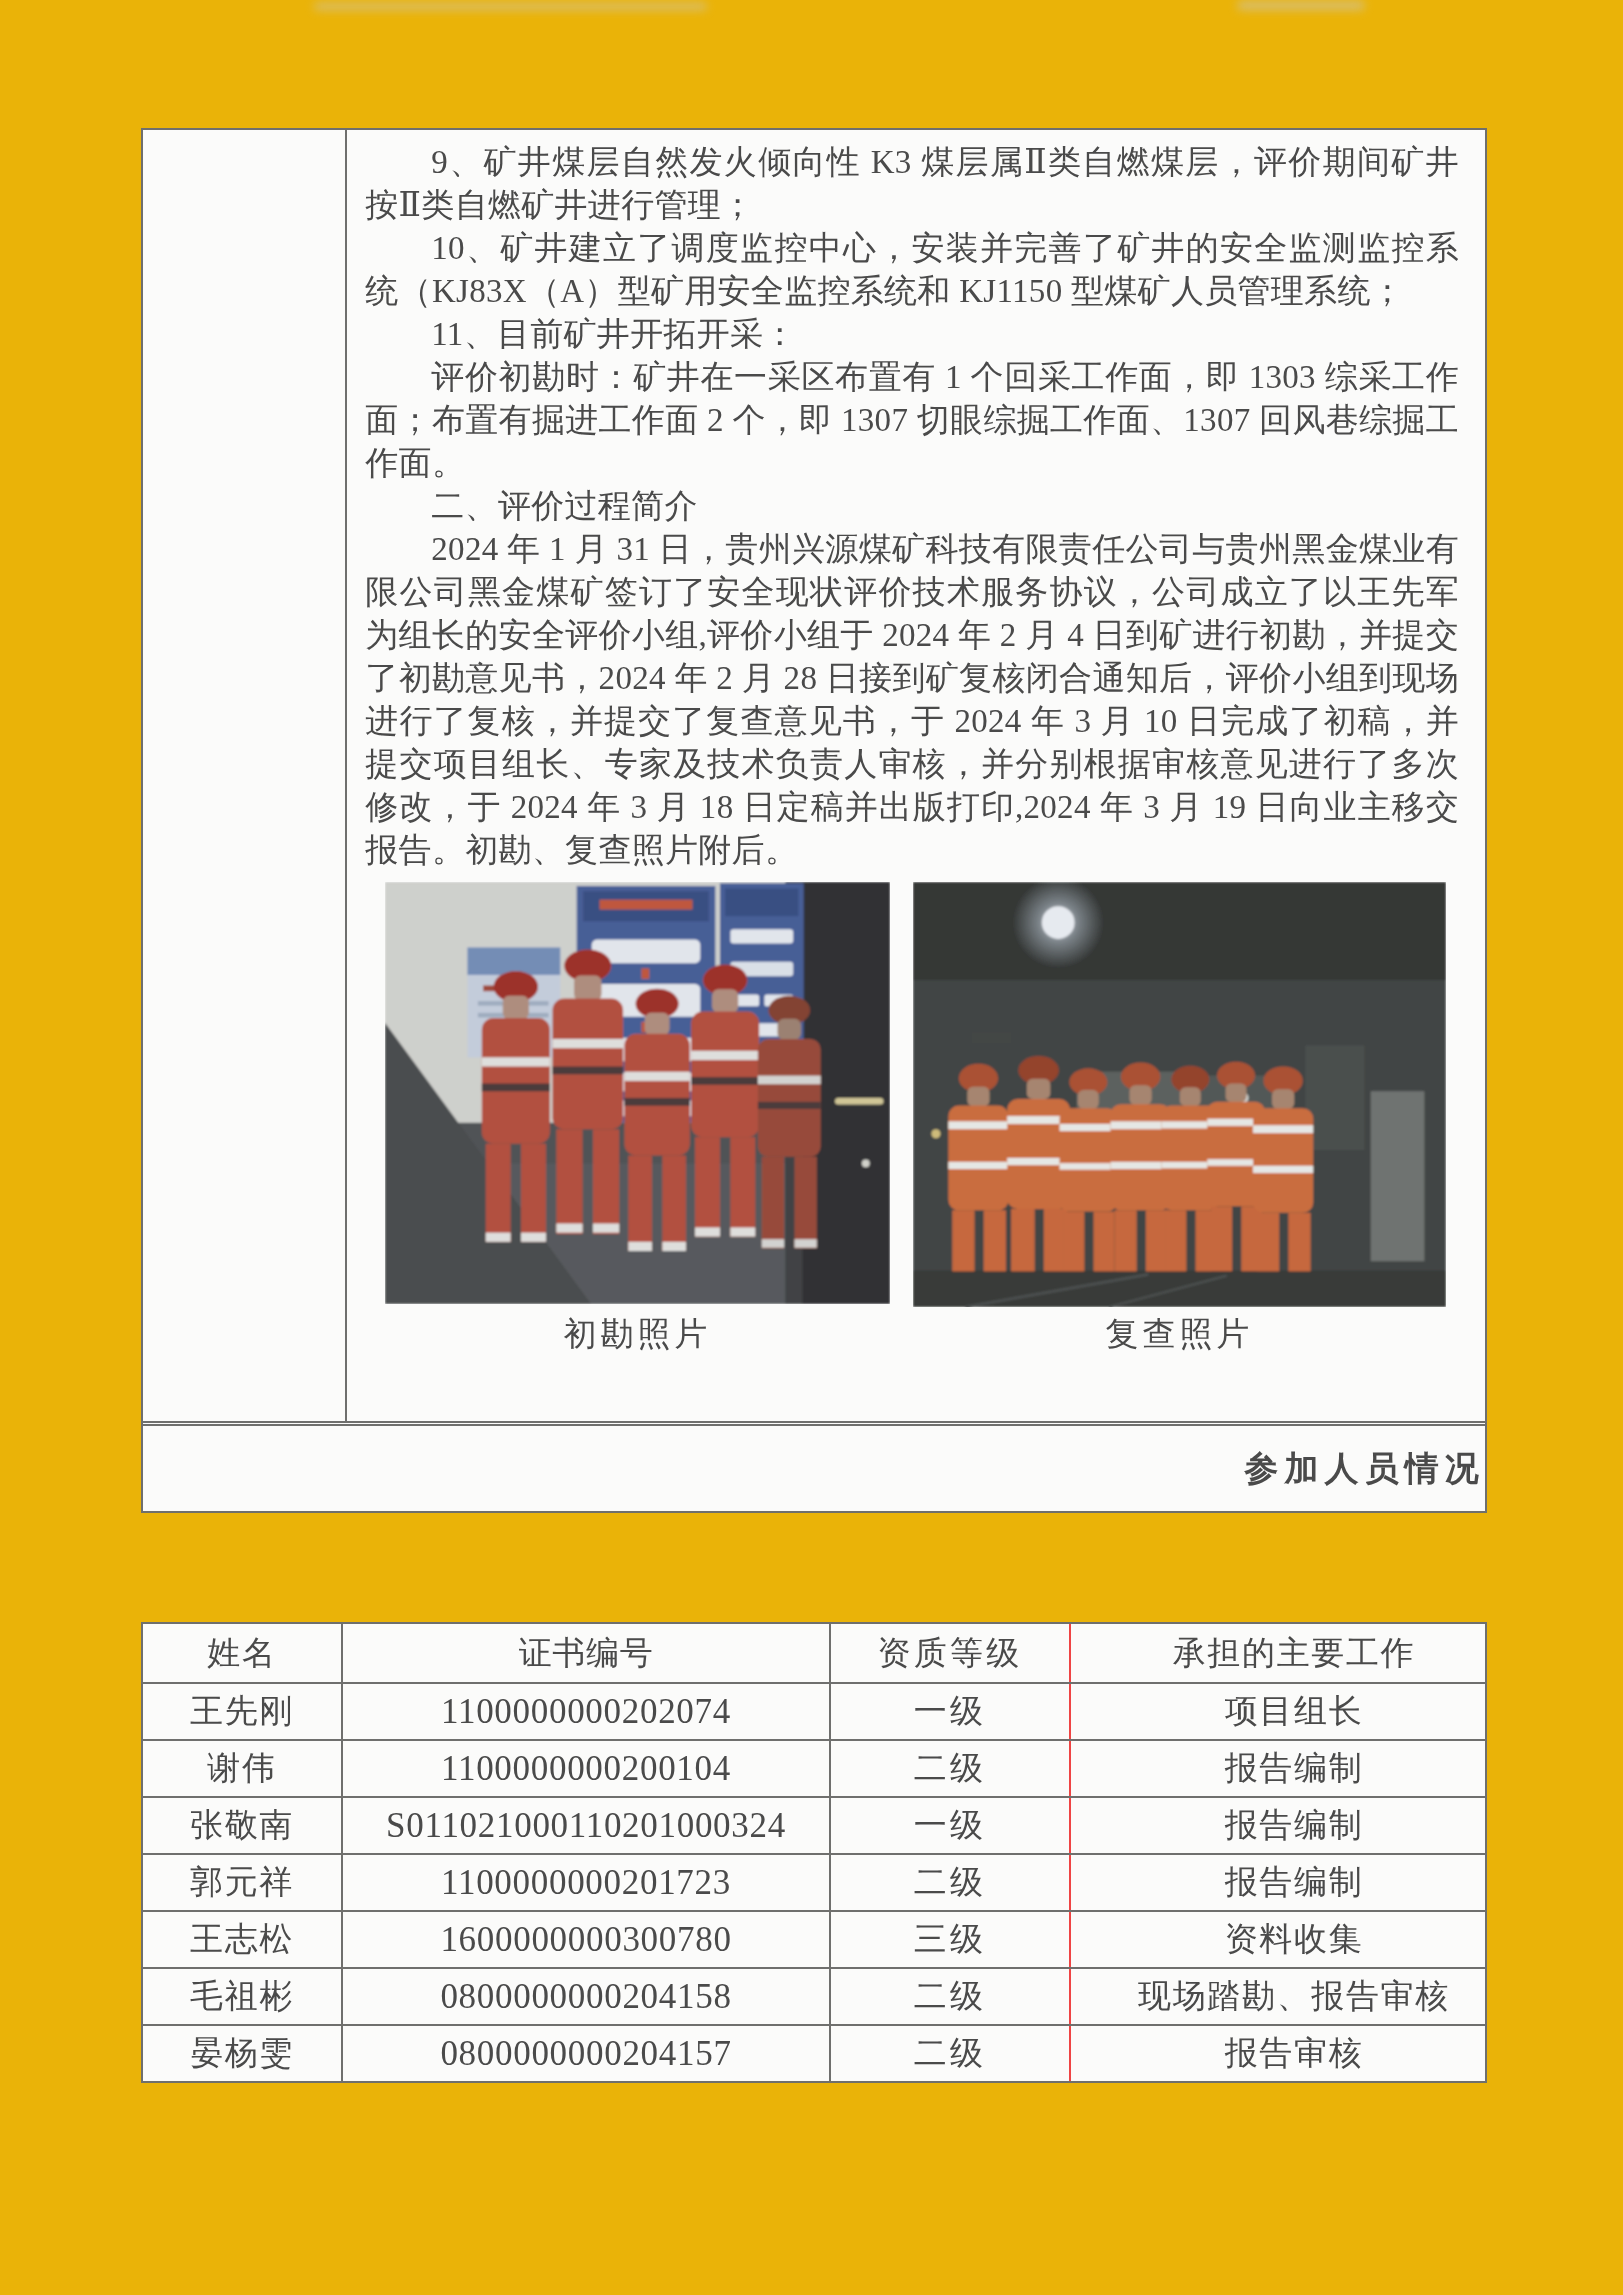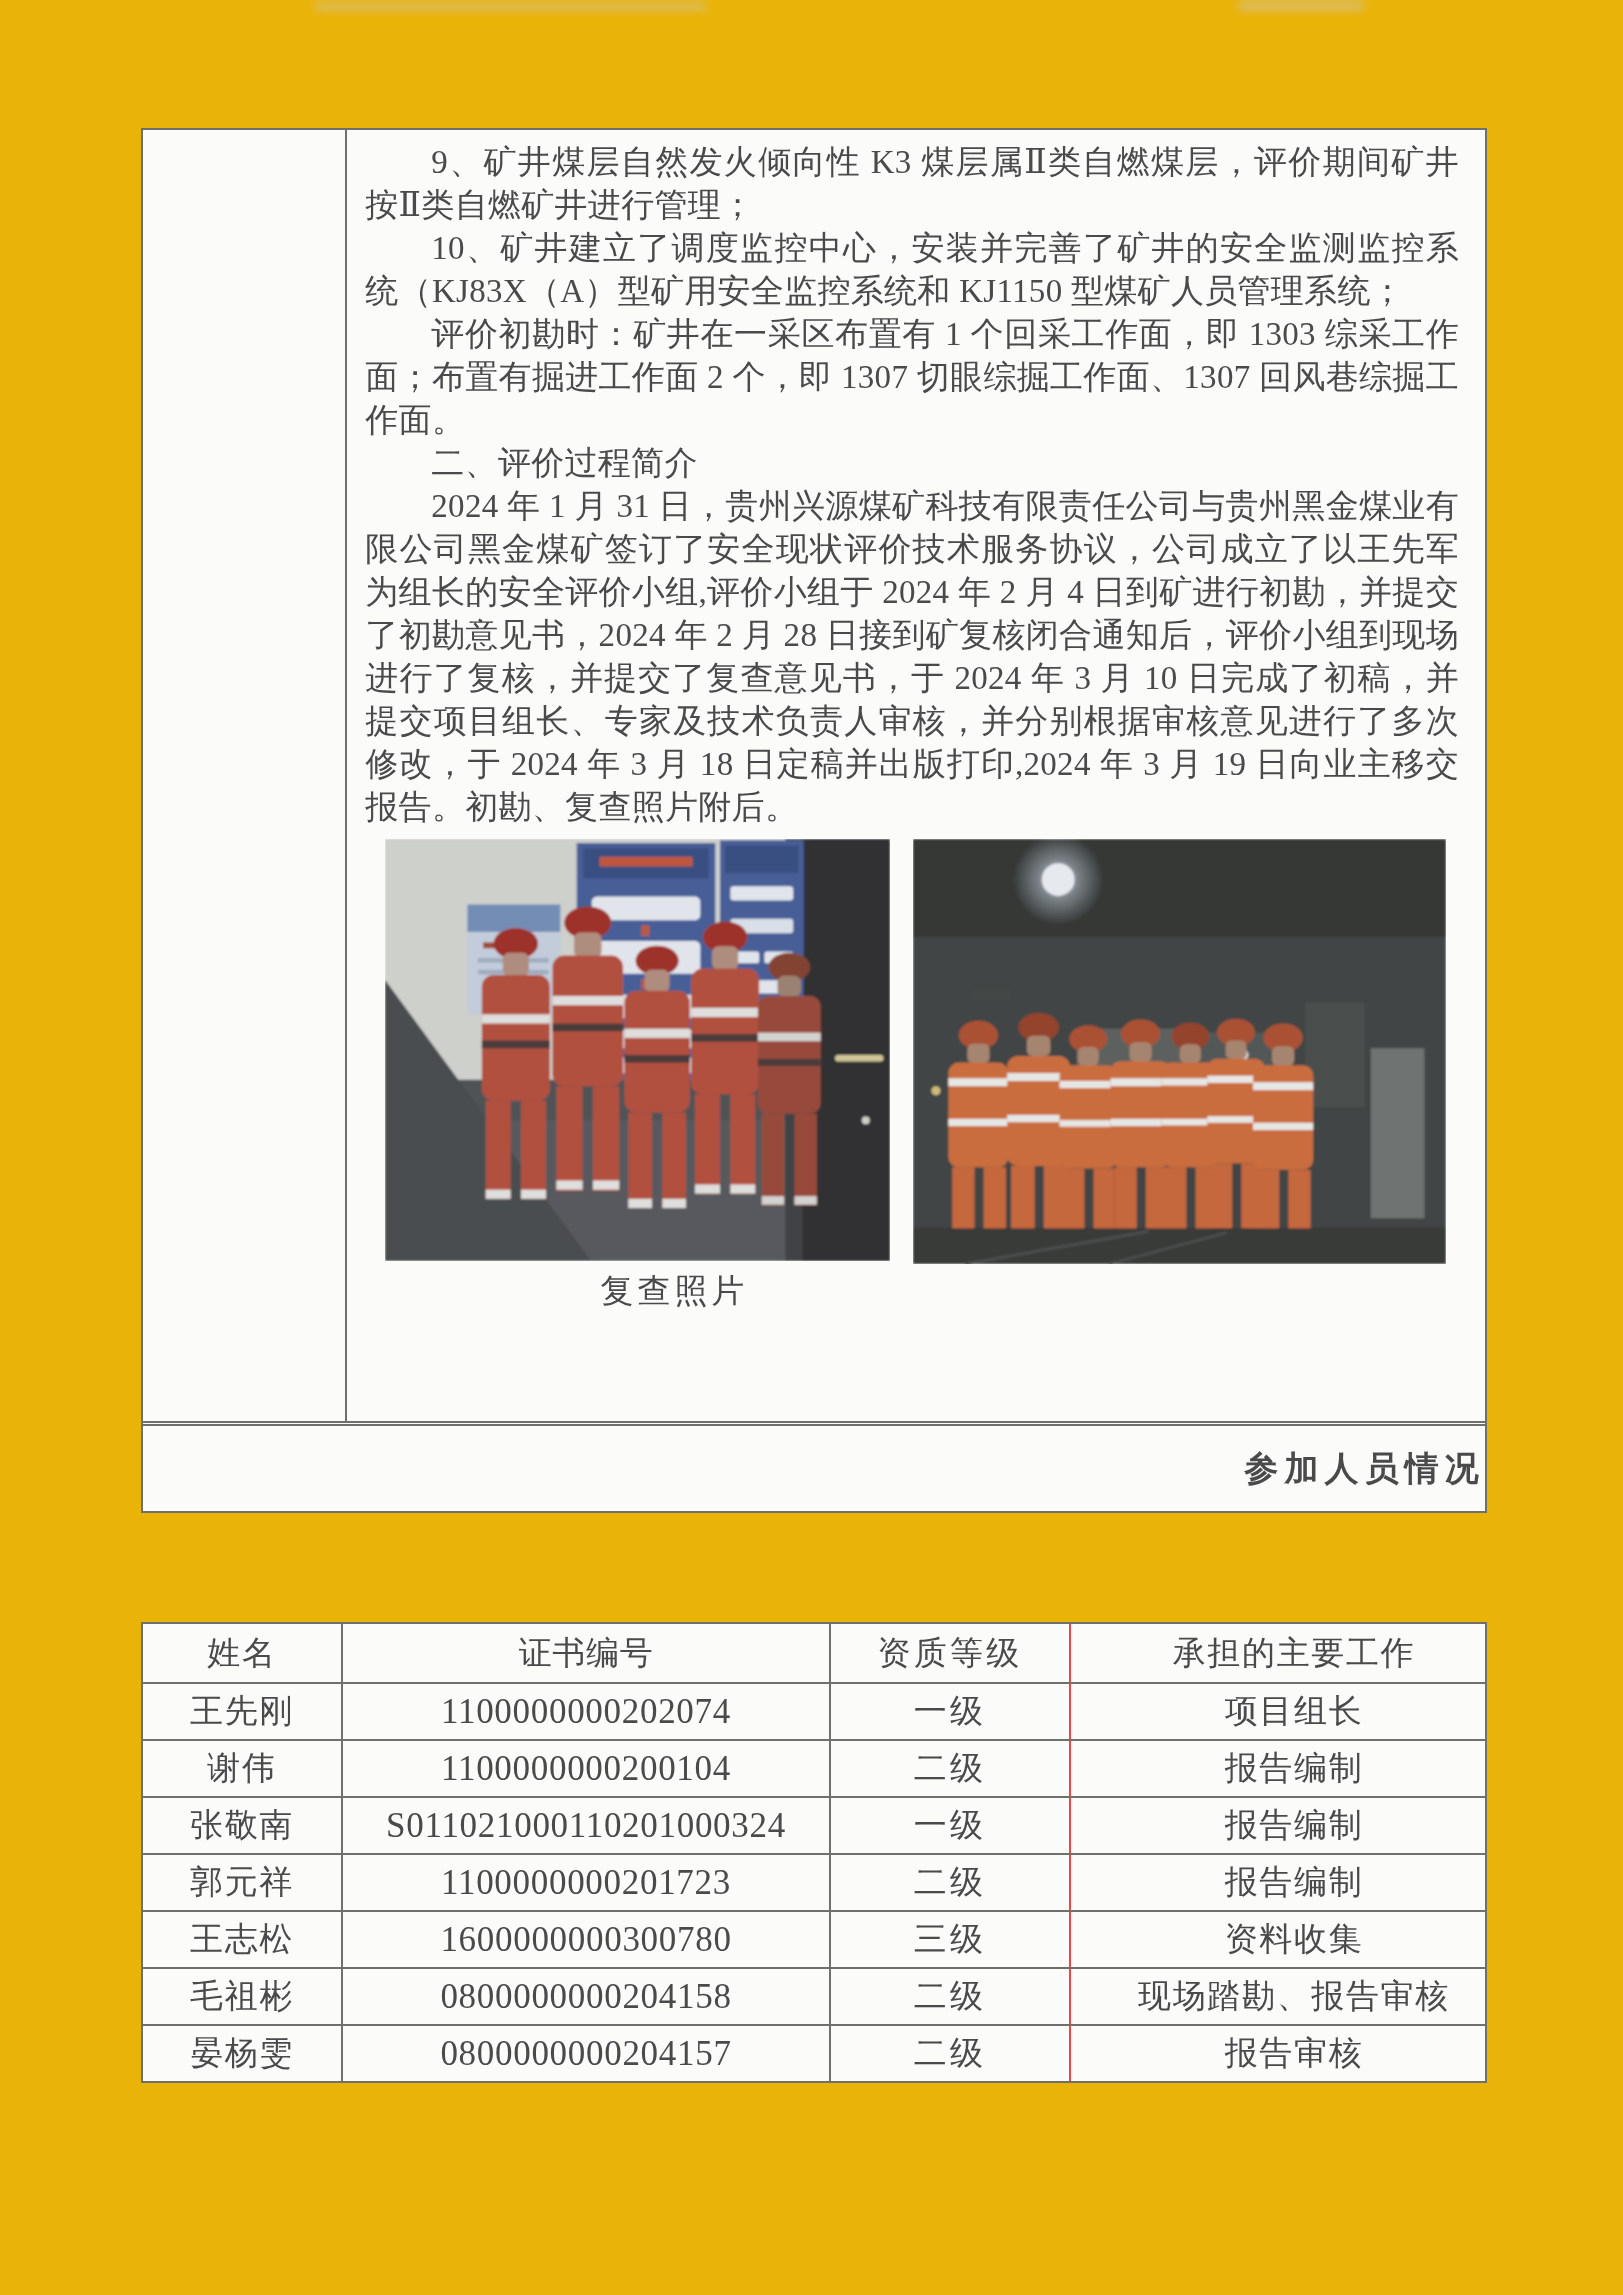--- a/index.html
+++ b/index.html
@@ -58,20 +58,21 @@
   <div class="smudge s1"></div>
   <div class="smudge s2"></div>
 
   <div class="t1">
 
     <div class="rowA">
       <div class="cl"></div>
       <div class="cc">
         <p class="para">9、矿井煤层自然发火倾向性 K3 煤层属Ⅱ类自燃煤层，评价期间矿井按Ⅱ类自燃矿井进行管理；</p>
         <p class="para">10、矿井建立了调度监控中心，安装并完善了矿井的安全监测监控系统（KJ83X（A）型矿用安全监控系统和 KJ1150 型煤矿人员管理系统；</p>
+        <p class="para">11、目前矿井开拓开采：</p>
         <p class="para">评价初勘时：矿井在一采区布置有 1 个回采工作面，即 1303 综采工作面；布置有掘进工作面 2 个，即 1307 切眼综掘工作面、1307 回风巷综掘工作面。</p>
         <p class="para">二、评价过程简介</p>
         <p class="para">2024 年 1 月 31 日，贵州兴源煤矿科技有限责任公司与贵州黑金煤业有限公司黑金煤矿签订了安全现状评价技术服务协议，公司成立了以王先军为组长的安全评价小组,评价小组于 2024 年 2 月 4 日到矿进行初勘，并提交了初勘意见书，2024 年 2 月 28 日接到矿复核闭合通知后，评价小组到现场进行了复核，并提交了复查意见书，于 2024 年 3 月 10 日完成了初稿，并提交项目组长、专家及技术负责人审核，并分别根据审核意见进行了多次修改，于 2024 年 3 月 18 日定稿并出版打印,2024 年 3 月 19 日向业主移交报告。初勘、复查照片附后。</p>
 
         <div class="photos">
 
           <svg class="photo p1" viewBox="0 0 772 645">
             <defs>
                 <filter id="soft1">
                   <feGaussianBlur stdDeviation="1.6"></feGaussianBlur>
@@ -283,20 +284,21 @@
               <rect x="0" y="596" width="815" height="54" fill="#30343
 3"></rect>
               <rect x="0" y="596" width="815" height="54" fill="#303433"></rect>
               <line x1="80" y1="650" x2="360" y2="600" stroke="#454a48" stroke-width="5"></line>
               <line x1="300" y1="650" x2="480" y2="602" stroke="#454a48" stroke-width="4"></line>
             </g>
           </svg>
         </div>
 
         <div class="captions">
+          <div class="cap c1">初勘照片</div>
           <div class="cap c2">复查照片</div>
         </div>
       </div>
     </div>
 
 
     <div class="rowC">
       <span>参加人员情况</span>
     </div>
   </div>

